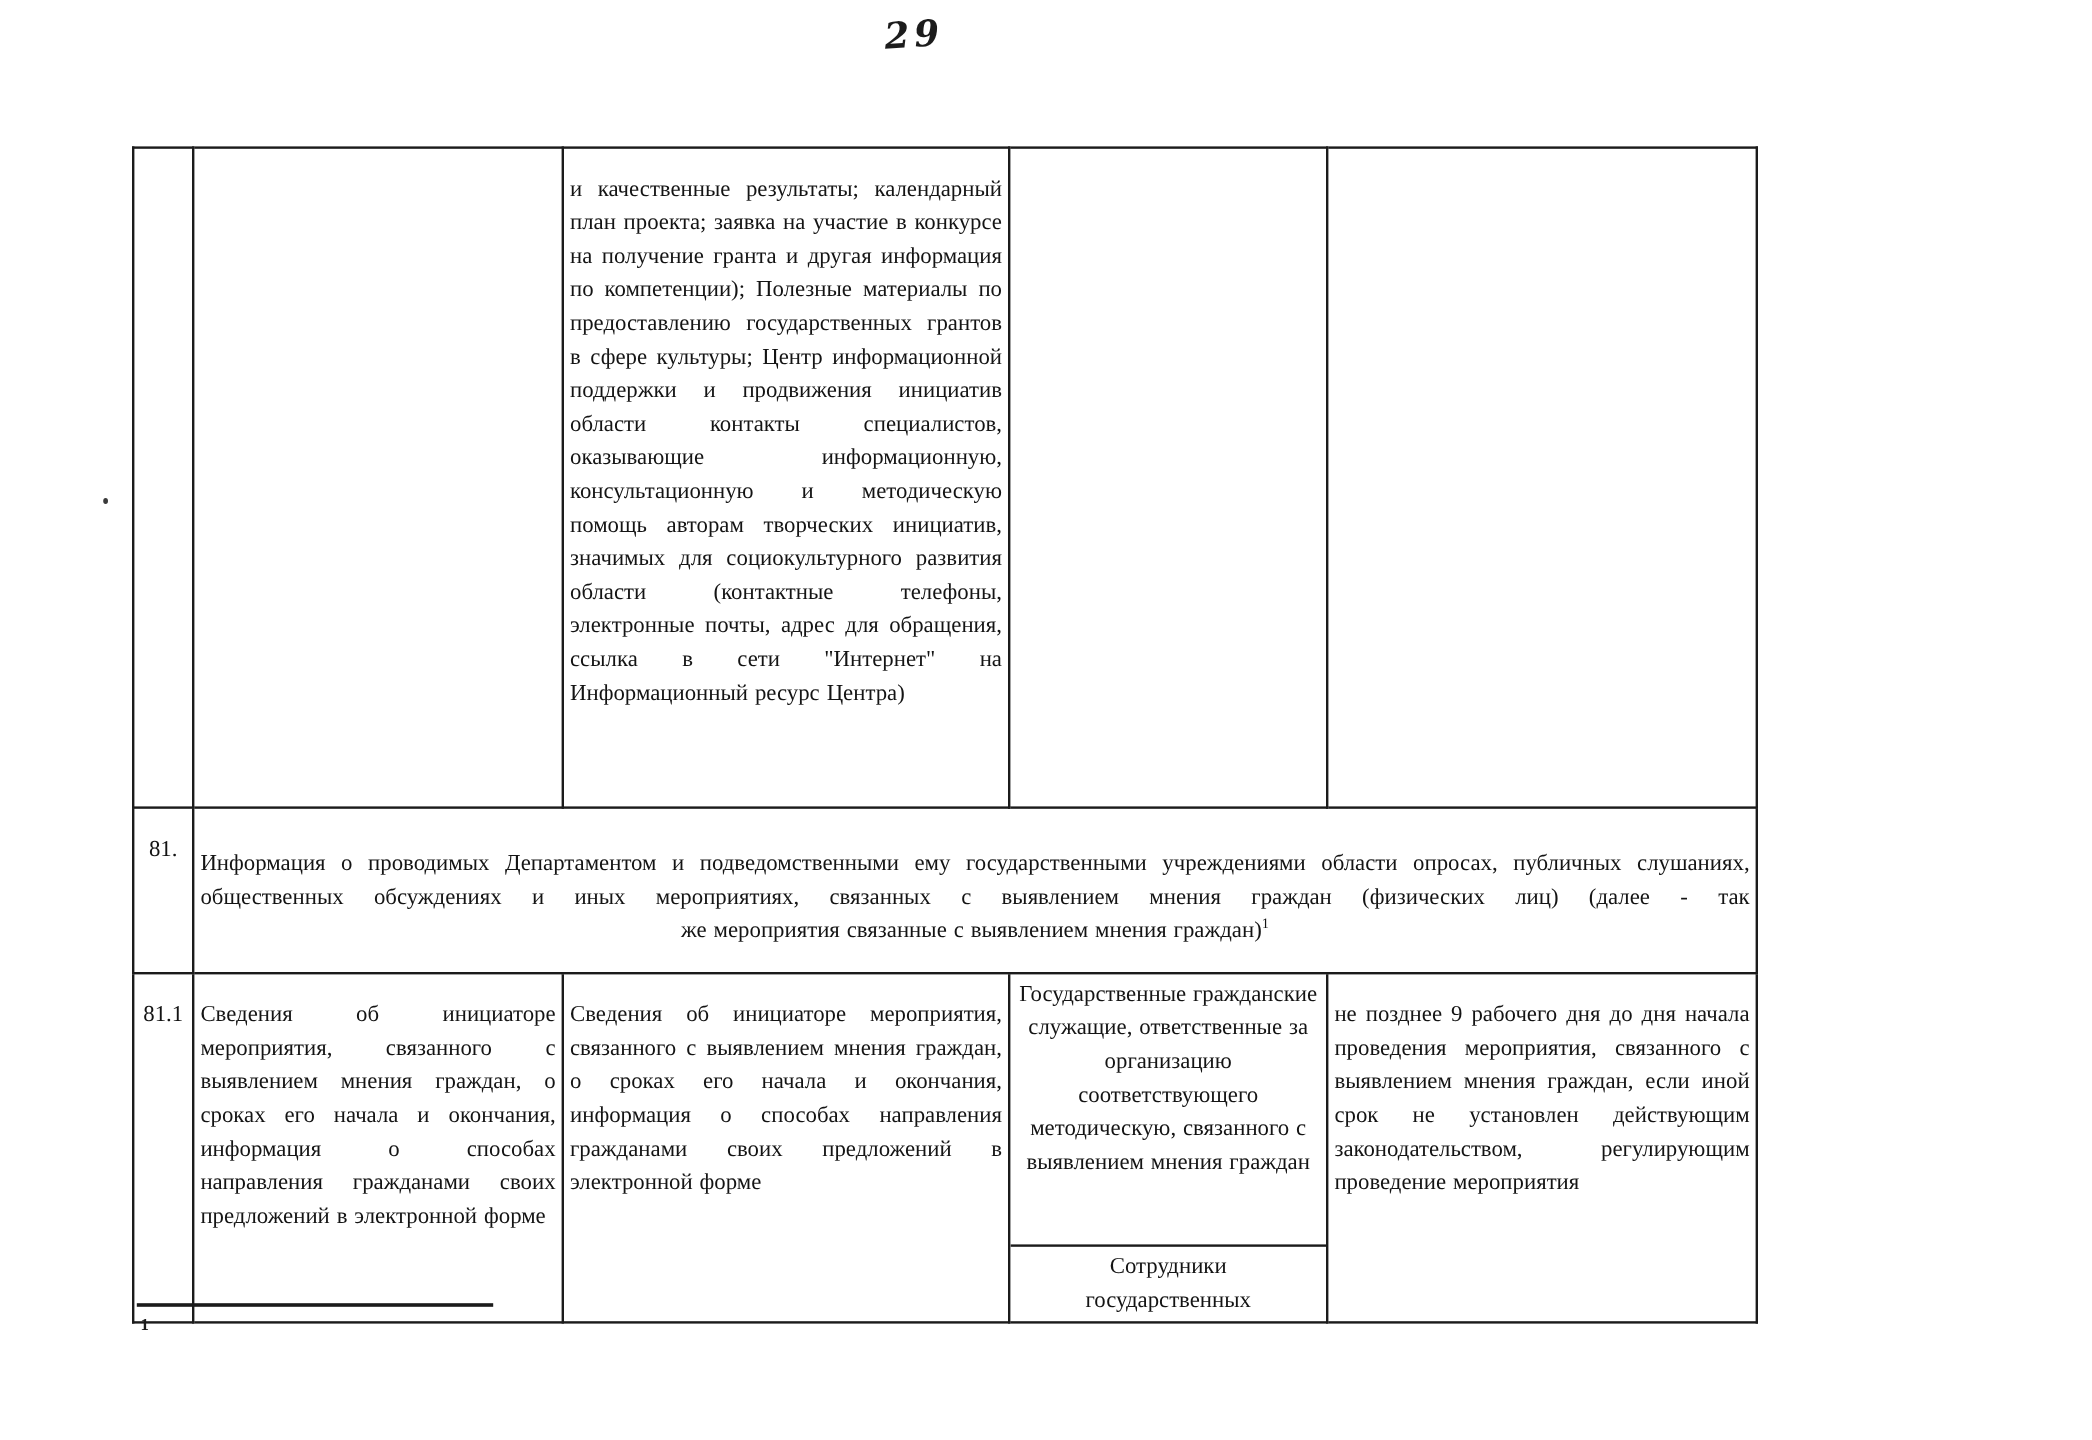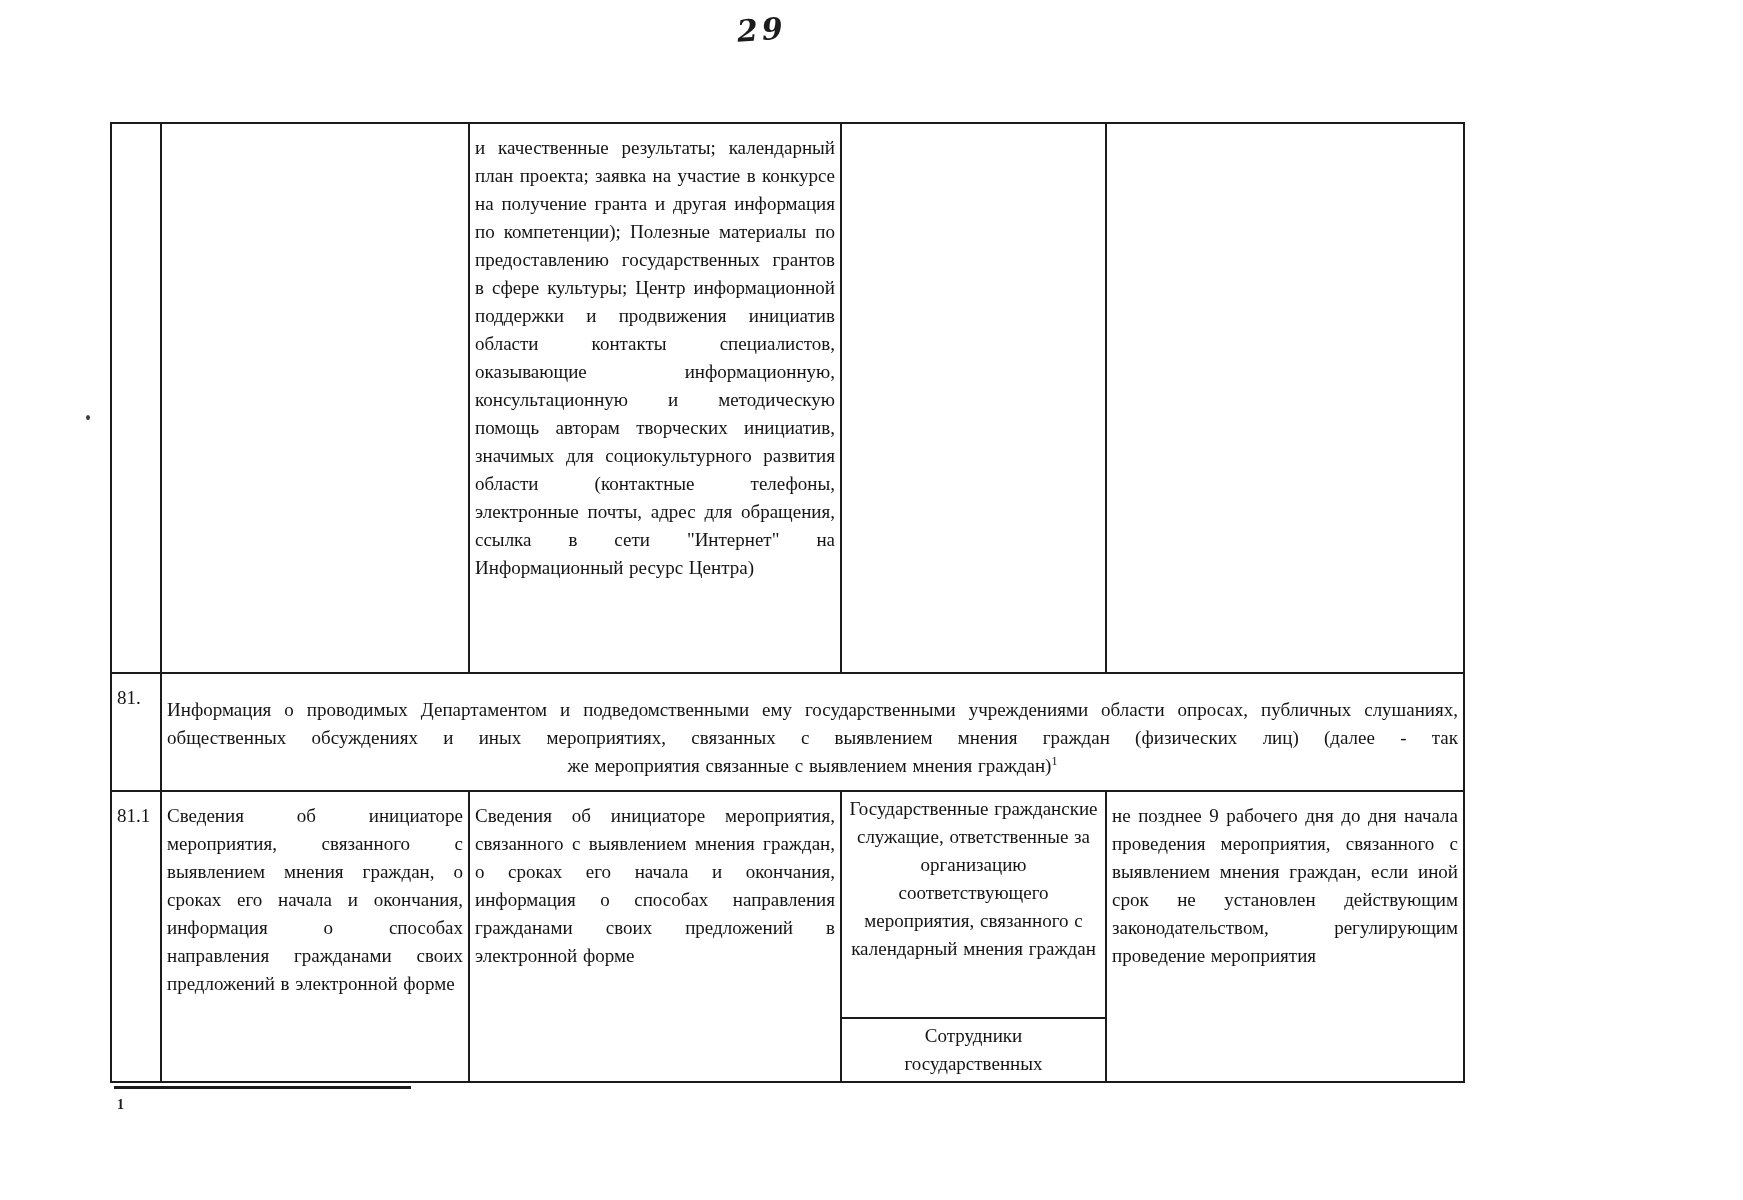--- a/index.html
+++ b/index.html
@@ -12,27 +12,27 @@
     position:absolute; left:737px; top:12px;
     font-family:"DejaVu Serif", serif; font-style:italic; font-weight:bold;
     font-size:30px; letter-spacing:4px; transform:rotate(-4deg); color:#1c1c1c;
   }
   table.doc {
     position:absolute; left:110px; top:122px; width:1353px;
     border-collapse:collapse; table-layout:fixed;
   }
   table.doc td {
     border:2px solid #1b1b1b; vertical-align:top;
-    padding:10px 5px; font-size:19px; line-height:28px;
+    padding:20px 5px; font-size:19px; line-height:28px;
     overflow:hidden; word-spacing:1px;
   }
   .just { text-align:justify; }
   .just-full { text-align:justify; text-align-last:justify;margin-top:12px; }
   .cent { text-align:center; }
-  .num-cell { text-align:left; padding-left:6px; white-space:nowrap;border-radius:17px; }
+  .num-cell { text-align:center; padding-left:6px; white-space:nowrap;border-radius:17px; }
   .row81 td { font-size:19.5px; line-height:29px; }
   .split-cell { padding:0 !important; }
   .split-top {
     height:219px; padding:3px 5px; border-bottom:2px solid #1b1b1b;
     text-align:center; overflow:hidden;
   }
   .split-bottom { padding:3px 21px; text-align:center; overflow:hidden; }
   sup.fnref { font-size:12px; line-height:0; vertical-align:super; }
   .fn-rule { position:absolute; left:114px; top:1086px; width:297px; height:3px; background:#1b1b1b; }
   .fn-mark { position:absolute; left:117px; top:1097px; font-size:14px; font-weight:bold; color:#1b1b1b; }
@@ -71,21 +71,21 @@
         <div class="just-full">Информация о проводимых Департаментом и подведомственными ему государственными учреждениями области опросах, публичных слушаниях, общественных обсуждениях и иных мероприятиях, связанных с выявлением мнения граждан (физических лиц) (далее - так</div>
         <div class="cent"><span>же мероприятия связанные с выявлением мнения граждан)</span><sup class="fnref">1</sup></div>
       </td>
     </tr>
 
     <tr style="height:231px;">
       <td class="num-cell">81.1</td>
       <td class="just">Сведения об инициаторе мероприятия, связанного с выявлением мнения граждан, о сроках его начала и окончания, информация о способах направления гражданами своих предложений в электронной форме</td>
       <td class="just">Сведения об инициаторе мероприятия, связанного с выявлением мнения граждан, о сроках его начала и окончания, информация о способах направления гражданами своих предложений в электронной форме</td>
       <td class="split-cell">
-        <div class="split-top">Государственные гражданские служащие, ответственные за организацию соответствующего мероприятия, связанного с календарный мнения граждан</div>
+        <div class="split-top">Государственные гражданские служащие, ответственные за организацию соответствующего методическую, связанного с выявлением мнения граждан</div>
         <div class="split-bottom">Сотрудники государственных</div>
       </td>
       <td class="just">не позднее 9 рабочего дня до дня начала проведения мероприятия, связанного с выявлением мнения граждан, если иной срок не установлен действующим законодательством, регулирующим проведение мероприятия</td>
     </tr>
   </tbody>
     </table>
 
   <div class="fn-rule"></div>
   <div class="fn-mark">1</div>
 

